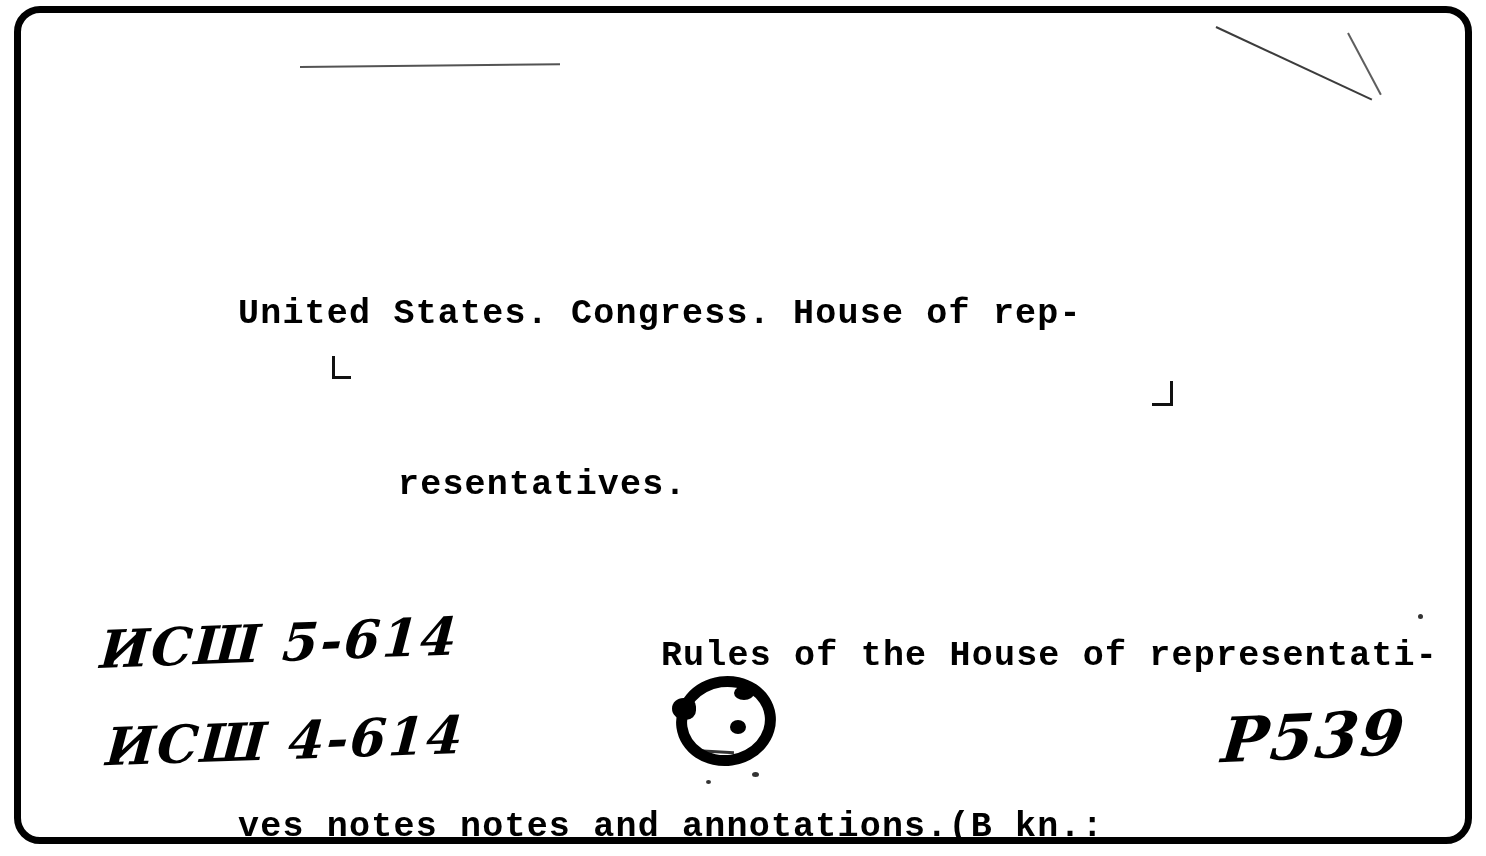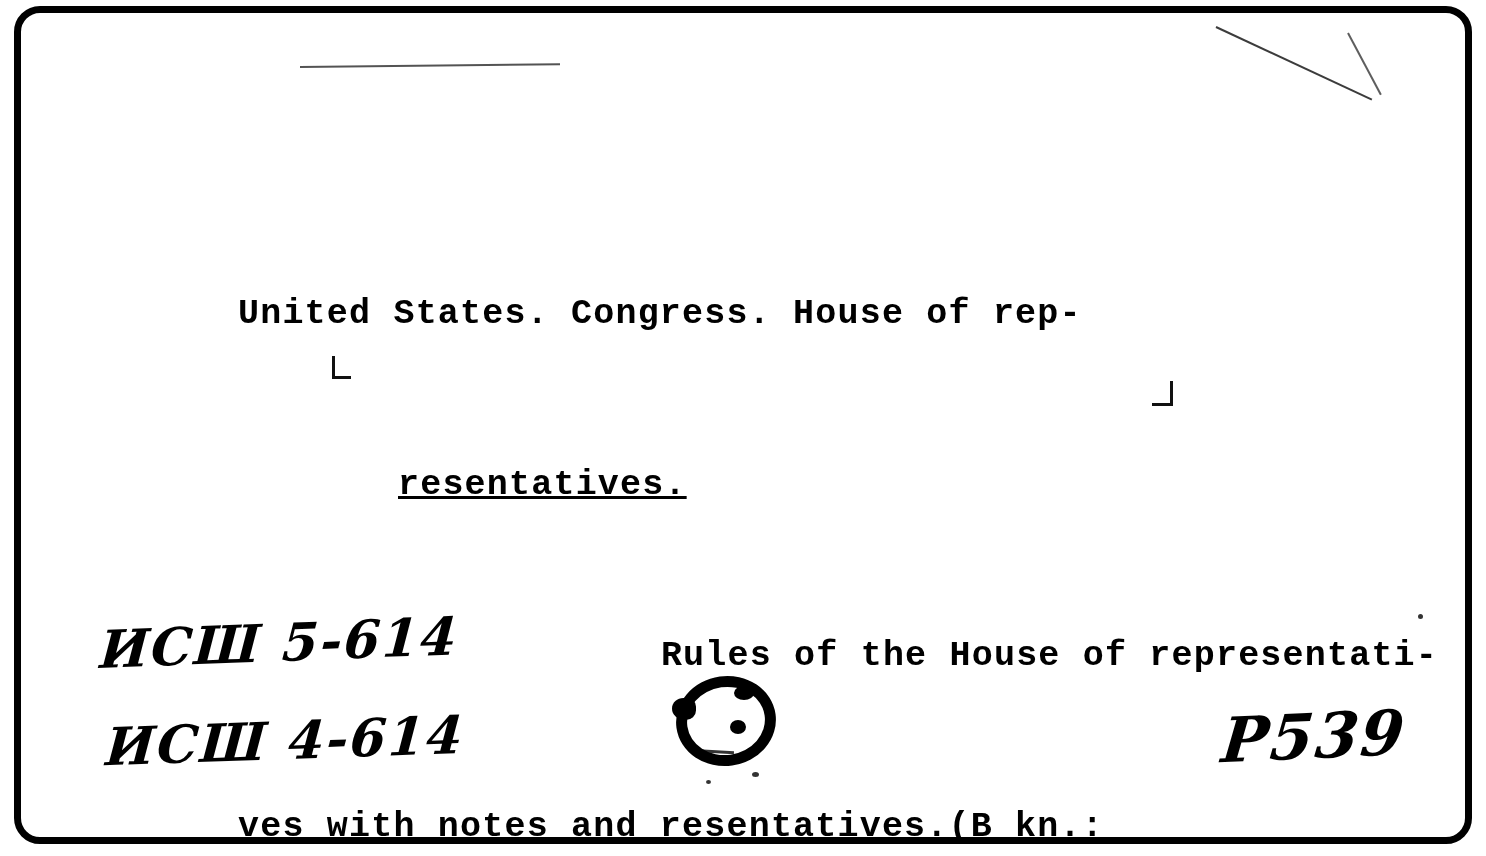--- a/index.html
+++ b/index.html
@@ -75,21 +75,21 @@
     top: 172px;
     width: 1200px;
     color: #000000;
     font-size: 35px;
     line-height: 57px;
     letter-spacing: 1.2px;
     white-space: pre;
     font-weight: 700;
   }
   .typed .line { display: block; }
-  .indent-1 { padding-left: 160px; text-decoration: underline; }
+  .indent-1 { padding-left: 160px; }
   .indent-2 { padding-left: 92px; text-align: right; }
 
   
   .pencil-mark {
     position: absolute;
     border-color: #111;
     border-style: solid;
   }
   .mark-left {
     left: 332px;
@@ -206,21 +206,21 @@
   <div class="card-border inner-mask"></div>
 
   <div class="scratch scratch-top"></div>
   <div class="scratch scratch-corner"></div>
   <div class="scratch scratch-corner2"></div>
 
   <div class="typed">
     <span class="line">United States. Congress. House of rep-</span>
     <span class="line indent-1">resentatives.</span>
     <span class="line indent-2">Rules of the House of representati-</span>
-    <span class="line">ves with notes and resentatives.(B kn.:</span>
+    <span class="line">ves notes notes and annotations.(B kn.:</span>
     
     
     
     
   </div>
 
   <div class="pencil-mark mark-left"></div>
   <div class="pencil-mark mark-right"></div>
 
   <div class="hand hand-1">ИСШ 5-614</div>

